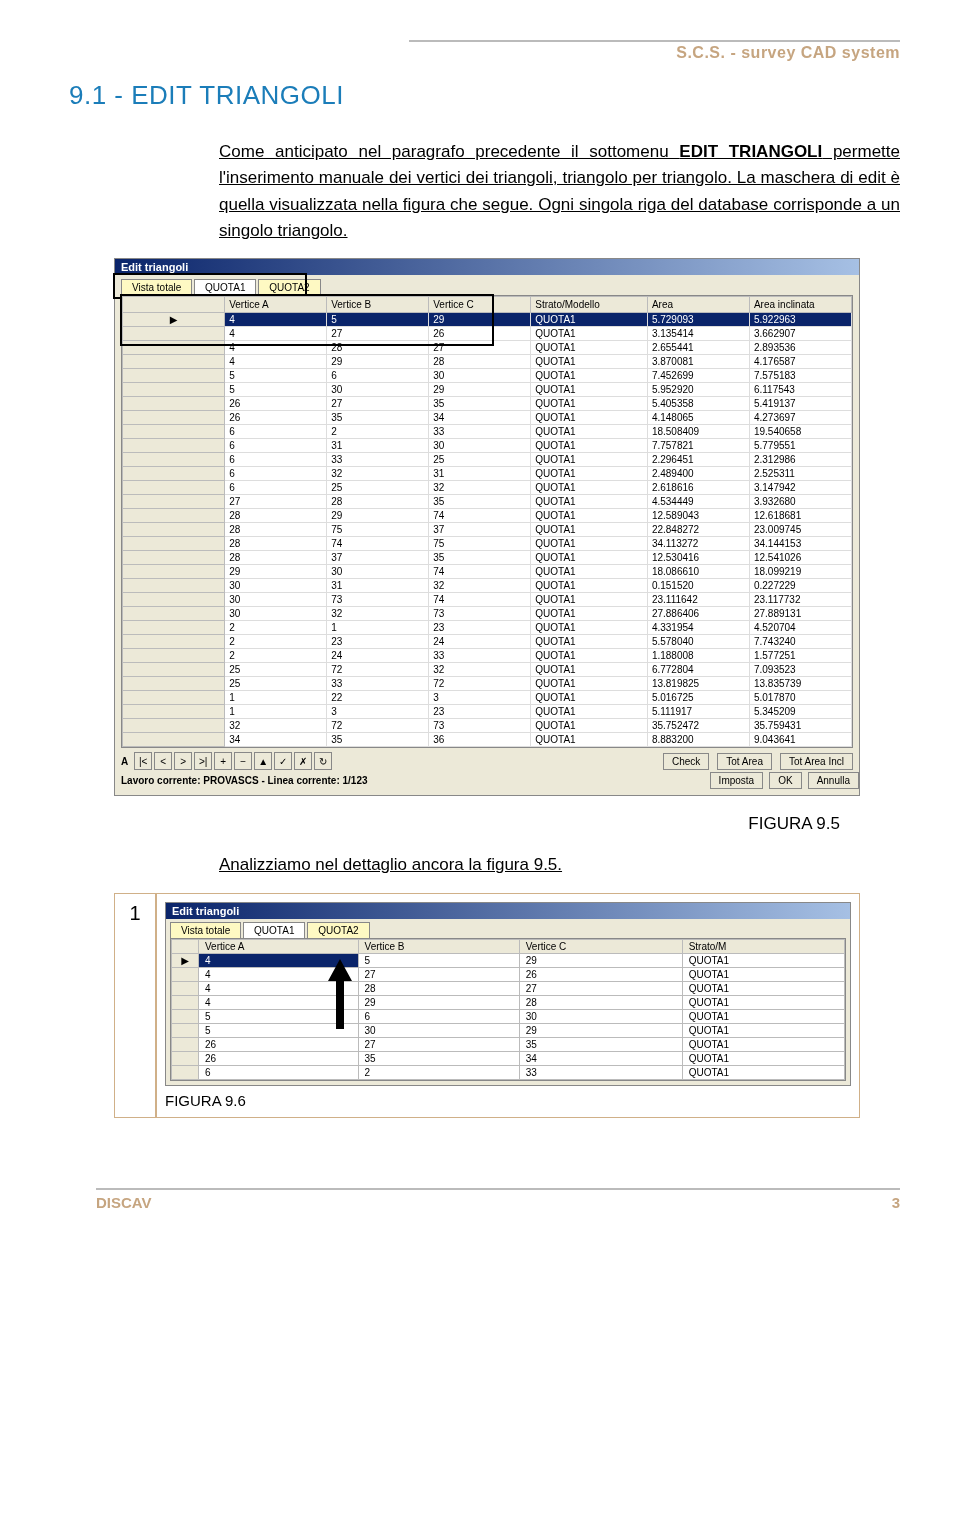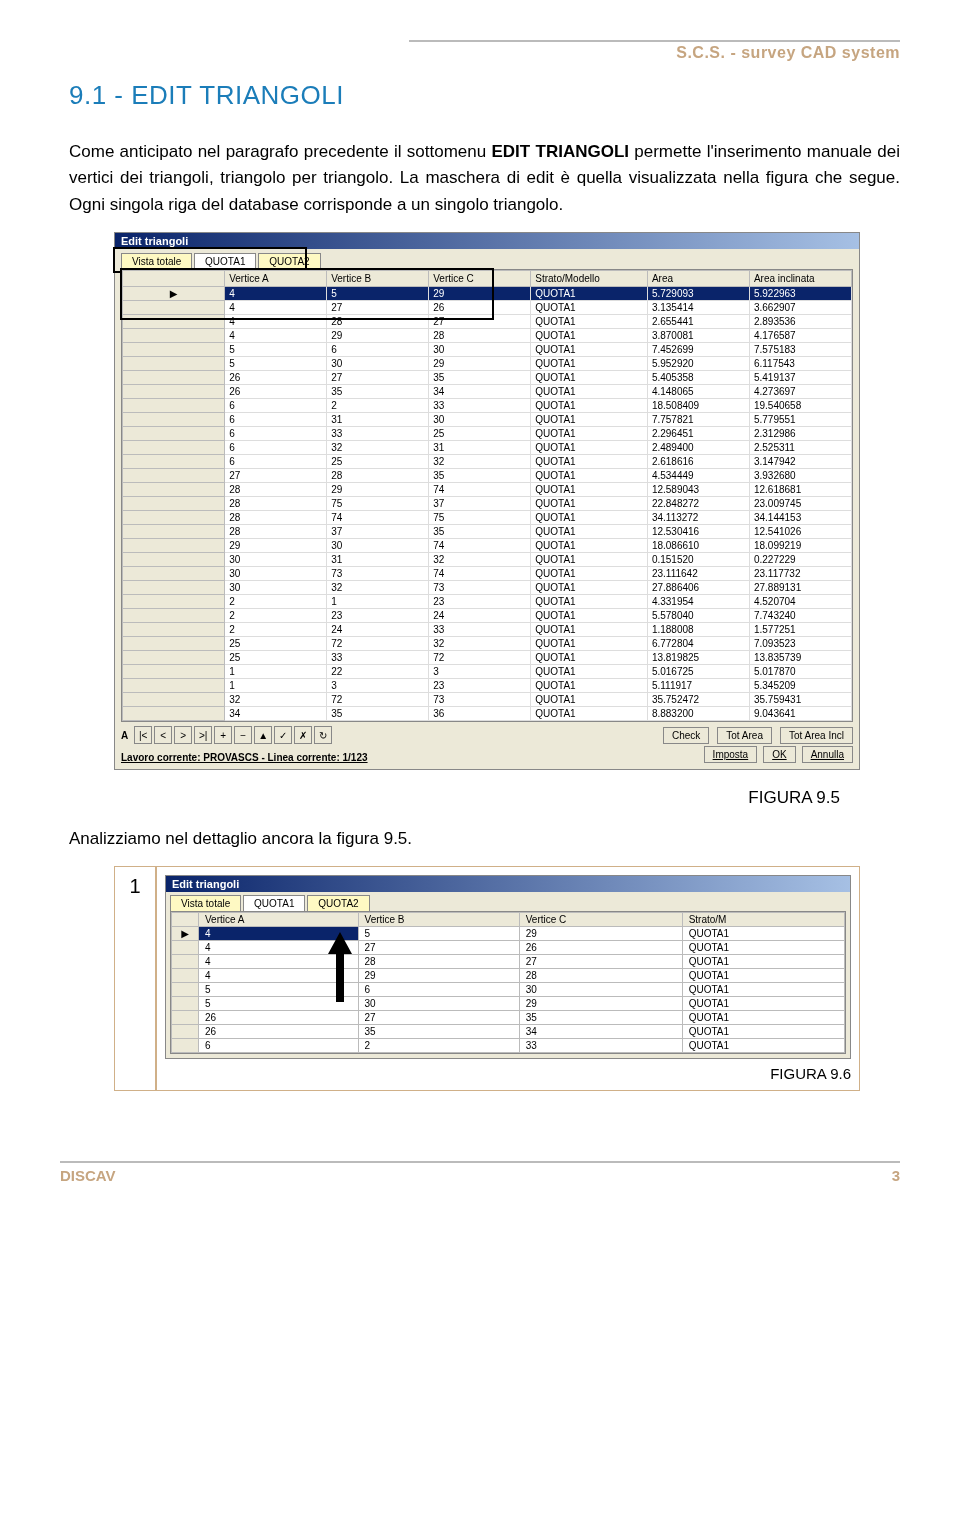--- a/index.html
+++ b/index.html
@@ -27,24 +27,26 @@
     margin-bottom: 18px;
   }
   .h1 {
     color: #1b7db9;
     font-size: 26px;
     font-weight: normal;
     margin: 10px 0 28px 0;
     letter-spacing: 0.5px;
   }
   .body-text {
+    margin-left: 150px;
     font-size: 17px;
     line-height: 1.55;
     text-align: justify;
     margin-bottom: 14px;
+    text-decoration: underline;
   }
   .body-text b { font-weight: bold; }
   .screenshot {
     margin: 8px 40px 10px 45px;
     border: 1px solid #888;
     background: #ece9d8;
     font-family: "MS Sans Serif", Tahoma, sans-serif;
     font-size: 10px;
     color: #000;
   }
@@ -122,24 +124,23 @@
   }
   .nav-row .spacer { flex: 1; }
   .btn {
     border: 1px solid #888;
     background: #ece9d8;
     padding: 2px 8px;
     font-size: 10px;
     margin-left: 6px;
   }
   .status-row {
-    margin: 2px 6px 6px 6px;
+    margin: 2px 0 6px 6px;
     display: flex;
-    align-items: flex-end;
-    text-decoration: underline;
+    align-items: center;
   }
   .status-row .status {
     font-weight: bold;
     font-size: 10px;
     flex: 1;
   }
   .fig-caption {
     text-align: right;
     margin: 18px 60px 18px 0;
     font-size: 17px;
@@ -187,21 +188,21 @@
     border: 1px solid #bbb;
     padding: 1px 6px;
     font-size: 10px;
     text-align: left;
     background:#fff;
   }
   .mini-grid th { background:#ece9d8; font-weight:normal;}
   .mini-grid .rowhdr { background:#ece9d8; width:14px; text-align:center;}
   .footer {
     border-top: 2px solid #bbb;
-    margin: 40px 60px 0 60px;
+    margin: 40px 60px 0 96px;
     padding-top: 4px;
     display: flex;
     justify-content: space-between;
     color: #c6a580;
     font-weight: bold;
     font-size: 15px;
   }
   .sc-outline { position:relative; }
   .col-v { width: 14%; }
   .col-sm { width: 16%; }
@@ -653,21 +654,21 @@
               </tbody>
           </table>
 
           <div style="position:absolute; left:155px; top:20px;">
             <svg width="28" height="70">
               <polygon points="14,0 26,22 18,22 18,70 10,70 10,22 2,22" fill="#000"></polygon>
             </svg>
           </div>
         </div>
       </div>
-      <div style="text-align:right; font-size:15px; margin-top:6px;">FIGURA 9.6</div>
+      <div style="text-align:left; font-size:15px; margin-top:6px;">FIGURA 9.6</div>
     </div>
   </div>
 </div>
 
 <div class="footer">
   <span>DISCAV</span>
   <span>3</span>
 </div>
 
 </body></html>

